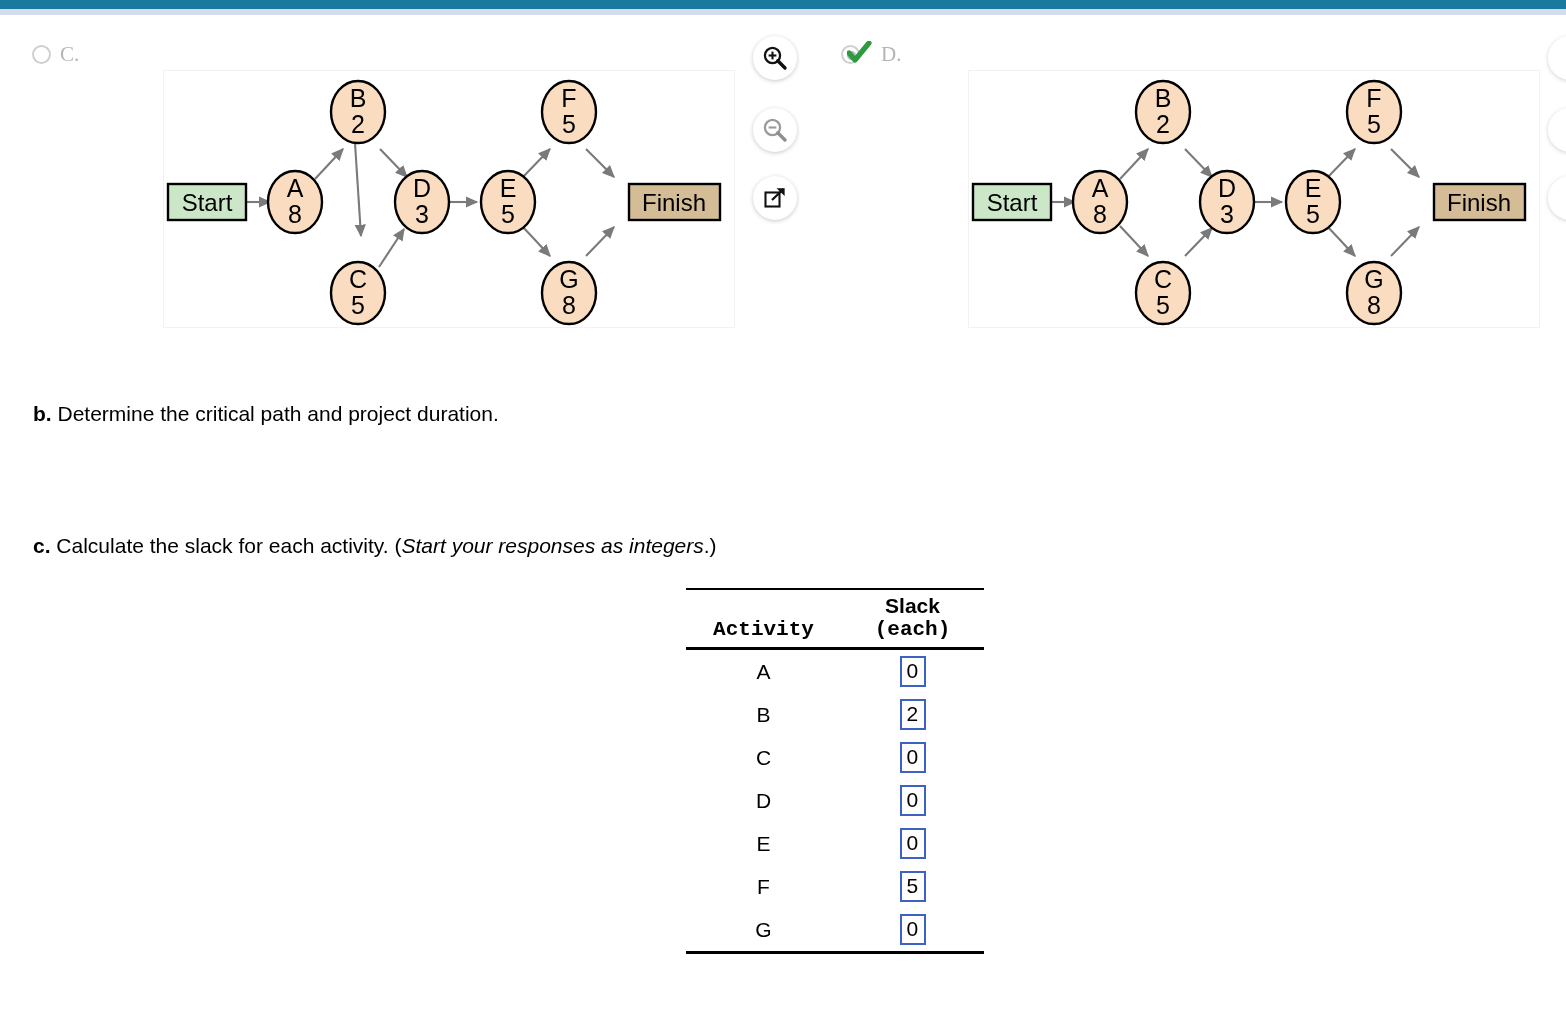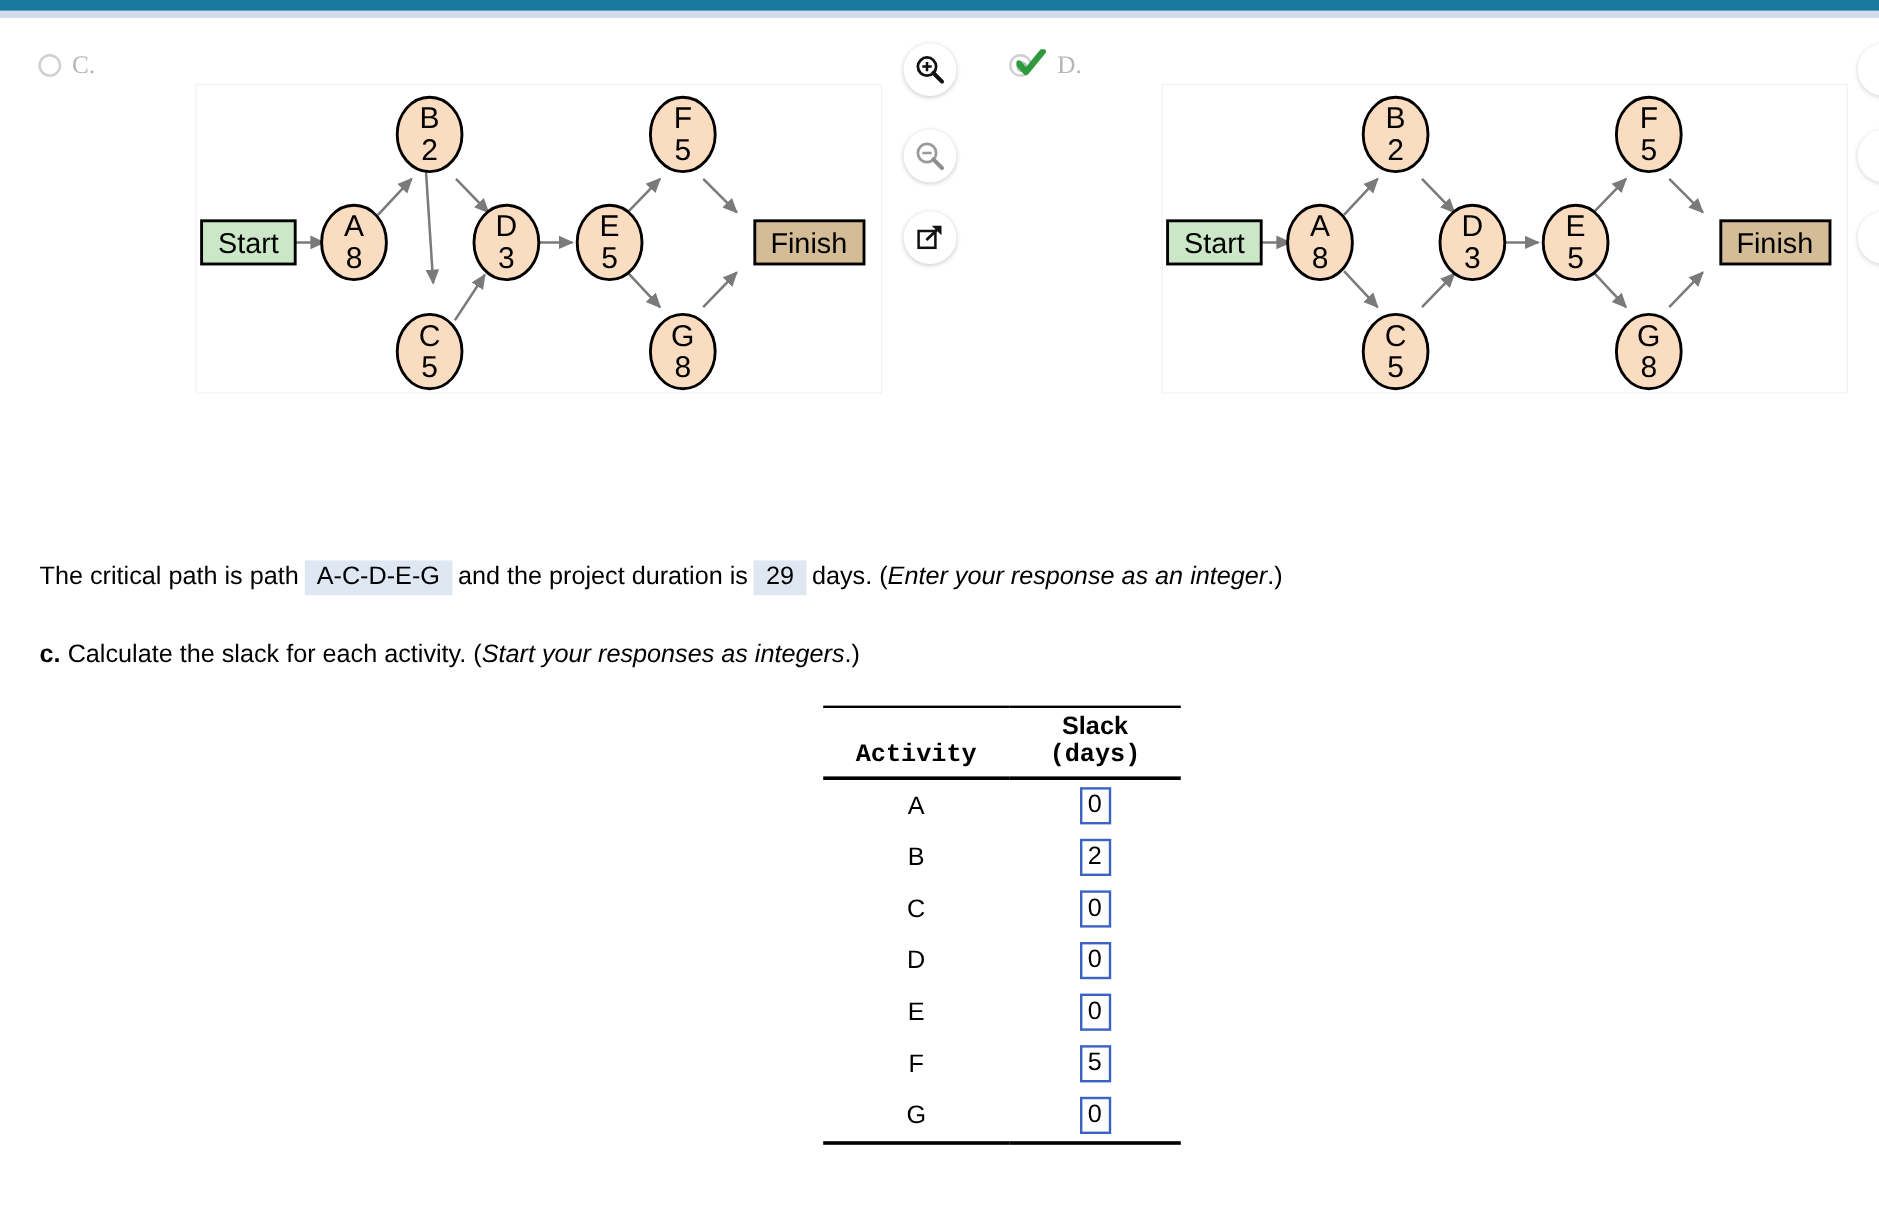--- a/index.html
+++ b/index.html
@@ -297,41 +297,42 @@
         <rect x="465" y="113" width="91" height="36" fill="#d4bc96" stroke="#000" stroke-width="2.4"></rect>
         <text x="510" y="140" font-family="Liberation Sans, sans-serif" font-size="24" text-anchor="middle" fill="#000">Finish</text>
       </g>
     </svg>
   </div>
 
   <div class="tool-btn edge" style="left:1548px; top:36px;"></div>
   <div class="tool-btn edge" style="left:1548px; top:108px;"></div>
   <div class="tool-btn edge" style="left:1548px; top:176px;"></div>
 
-
-  <div class="qtext" style="left:33px; top:467px;">
-    <span>The critical path is path</span><span class="ansfield">A-C-D-E-G</span><span>and the project duration is</span><span class="ansfield">29</span><span>days. (</span><i>Enter your response as an integer</i><span>.)</span>
-  </div>
+  <div class="qtext" style="left:33px; top:402px;">
+    <b>b.</b>
+    <span>Determine the critical path and project duration.</span>
+  </div>
+
 
   <div class="qtext" style="left:33px; top:534px;">
     <b>c.</b>
     <span>Calculate the slack for each activity. (</span><i>Start your responses as integers</i><span>.)</span>
   </div>
 
   <div class="slack-table" style="left:686px; top:588px;">
     <table class="slack">
       <thead>
         <tr class="rule-top">
           <th class="col-act rule-top" style="border-bottom:3px solid #000;">
             <span class="hdr-line1" style="visibility:hidden;">&nbsp;</span>
             <span class="hdr-line2">Activity</span>
           </th>
           <th class="col-slk rule-top" style="border-bottom:3px solid #000;margin-top:32px;">
             <span class="hdr-line1">Slack</span>
-            <span class="hdr-line2">(days)</span>
+            <span class="hdr-line2">(each)</span>
           </th>
         </tr>
       </thead>
       <tbody>
         <tr>
           <td>A</td>
           <td>
             <span class="inputbox">0</span>
           </td>
         </tr>

